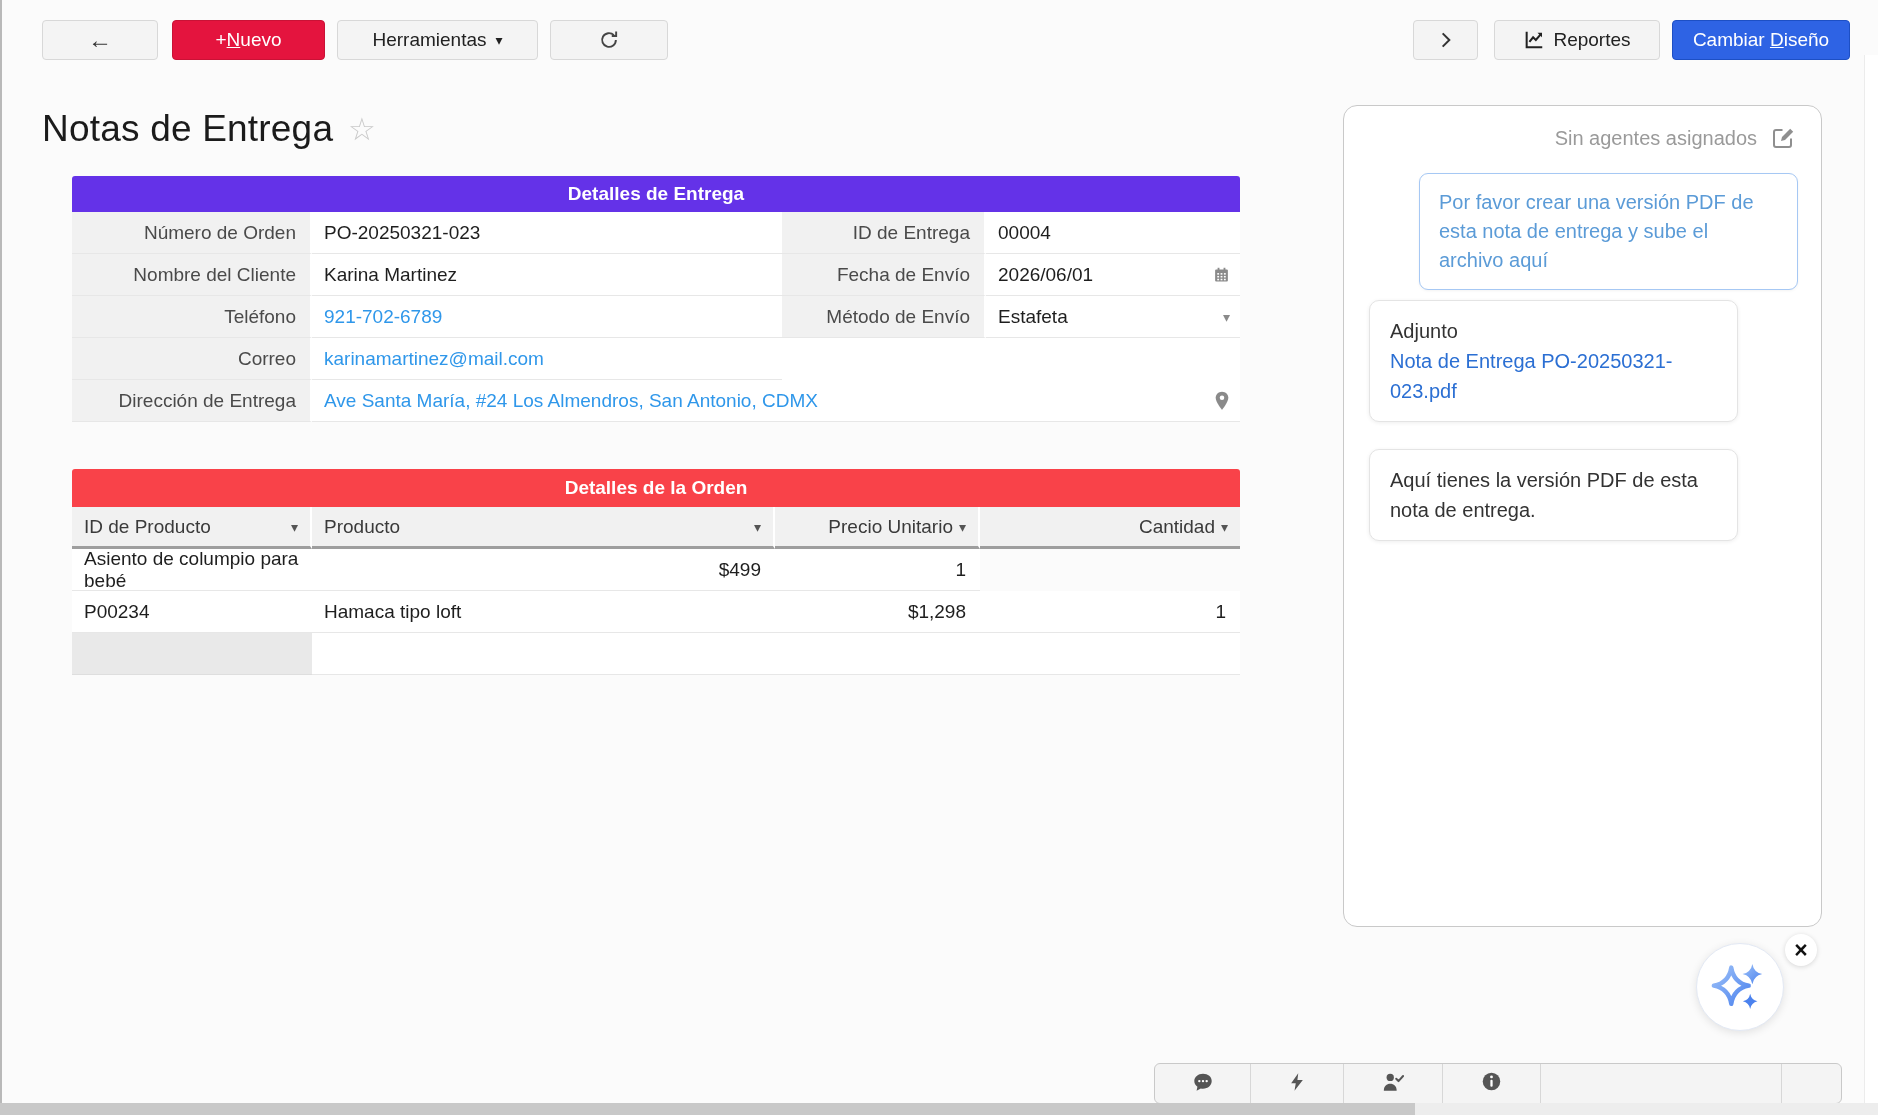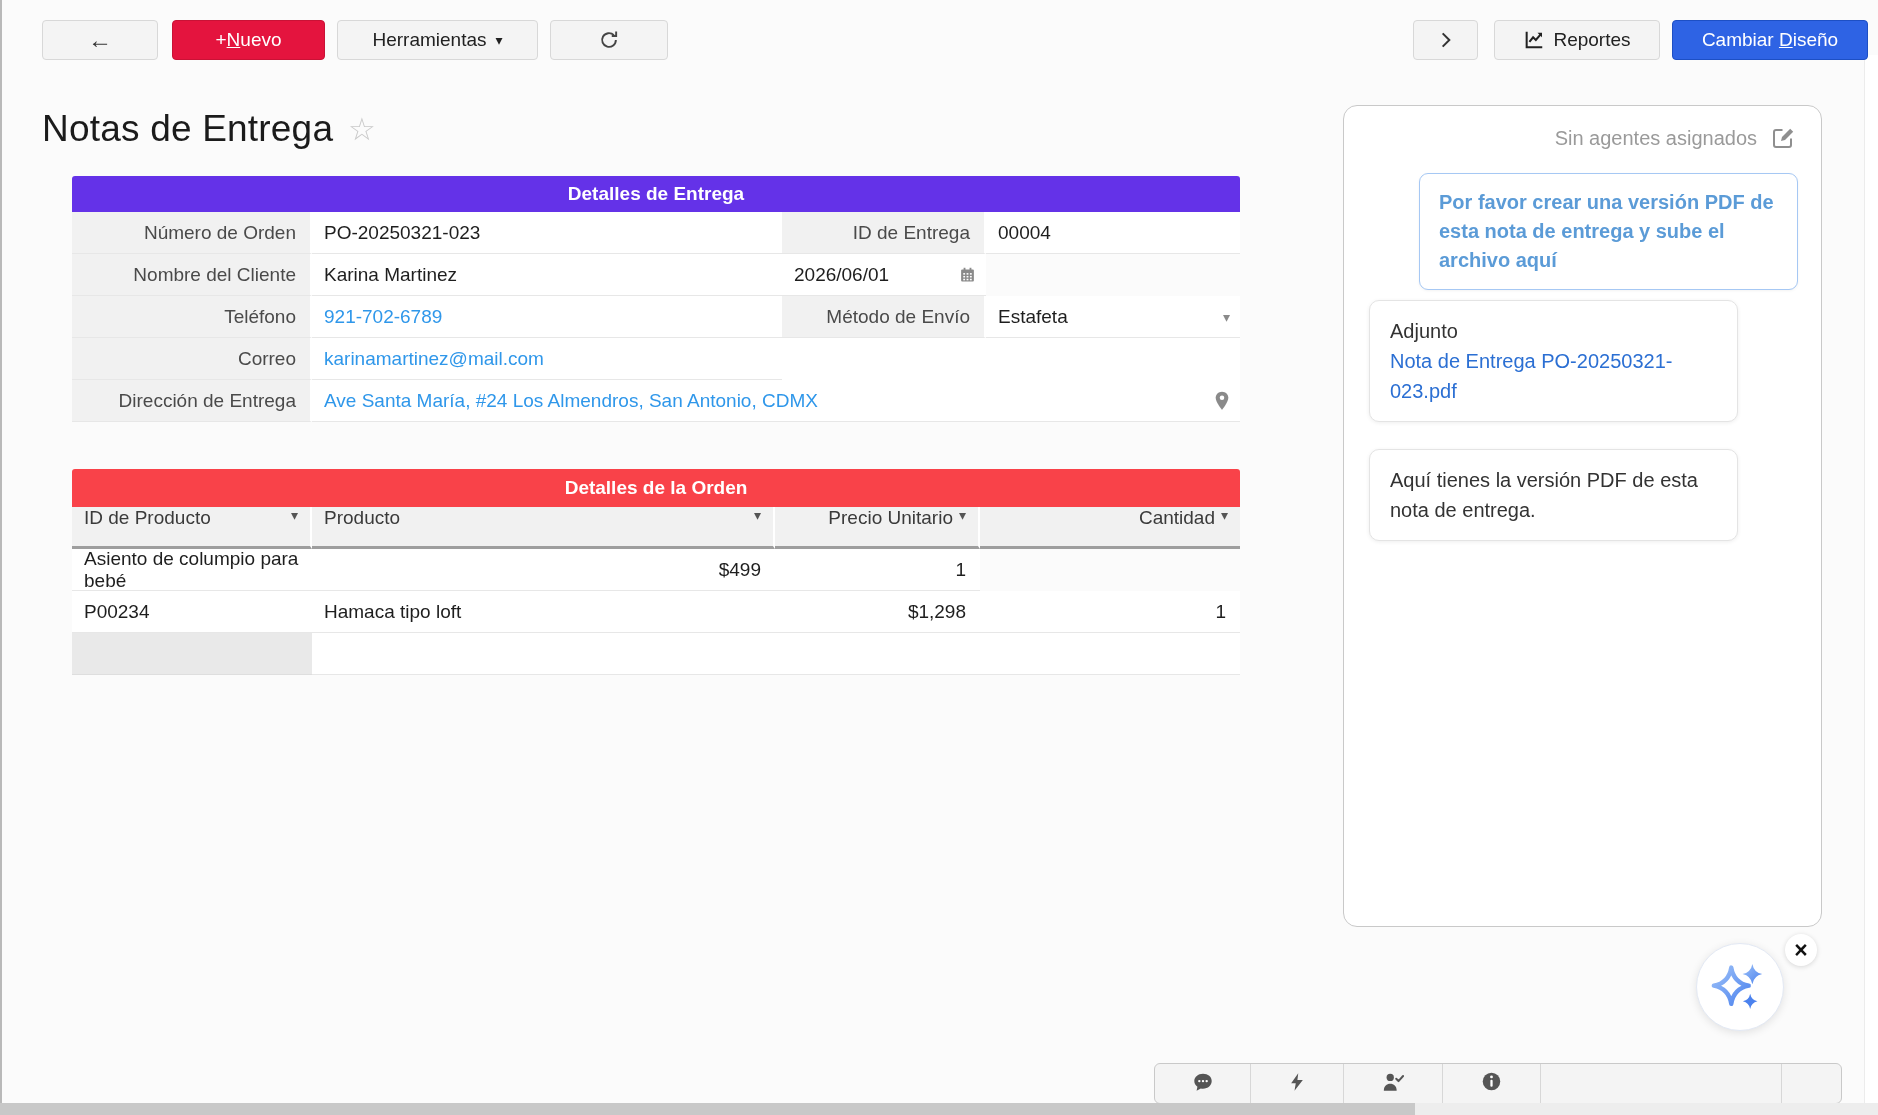--- a/index.html
+++ b/index.html
@@ -16,21 +16,21 @@
          cursor:pointer; }
   .btn svg { display:block; }
   .btn-back { left:42px; width:116px; font-size:24px; color:#333; }
   .btn-nuevo { left:172px; width:153px; background:#e4143e; border-color:#c91236; color:#fff; }
   .btn-nuevo .u { text-decoration:underline; }
   .btn-tools { left:337px; width:201px; }
   .caret { font-size:14px; color:#222; }
   .btn-refresh { left:550px; width:118px; }
   .btn-next { left:1413px; width:65px; }
   .btn-reports { left:1494px; width:166px;gap:8px; }
-  .btn-design { left:1672px; width:196px; background:#2e63e4; border-color:#1d4fc4; color:#fff; }
+  .btn-design { left:1672px; width:178px; background:#2e63e4; border-color:#1d4fc4; color:#fff; }
   .btn-design .u { text-decoration:underline; }
 
   
   .page-title { position:absolute; left:42px; top:108px; font-size:37px; color:#1b1b1b; letter-spacing:.2px; }
   .fav-star { position:absolute; left:348px; top:111px; font-size:31px; color:#c9c9c9; cursor:pointer; }
 
   
   .dtable { position:absolute; left:72px; top:176px; width:1168px; }
   .dhead { height:36px; background:#6432e8; color:#fff; font-weight:bold; font-size:19px;
            display:flex; align-items:center; justify-content:center; border-radius:3px 3px 0 0; }
@@ -42,42 +42,42 @@
   .blank { border-bottom:none; background:#fff; }
   a.lnk { color:#2f97ea; text-decoration:none; cursor:pointer; }
   .val-flex { justify-content:space-between; padding-right:10px; }
   .field-icon { color:#8a8a8a; display:flex; align-items:center; }
 
   
   .otable { position:absolute; left:72px; top:469px; width:1168px; }
   .ohead { height:38px; background:#f94249; color:#fff; font-weight:bold; font-size:19px;
            display:flex; align-items:center; justify-content:center; border-radius:3px 3px 0 0; }
   .ocols, .orow, .oempty { display:grid; grid-template-columns:240px 463px 205px 260px; }
-  .hcell { height:42px; background:#f1f1f1; display:flex; align-items:flex-start; font-size:19px; color:#3a3a3a;
+  .hcell { height:42px; background:#f1f1f1; display:flex; align-items:center; font-size:19px; color:#3a3a3a;
            padding:0 12px; border-bottom:3px solid #9e9e9e; border-right:2px solid #fff; cursor:pointer; }
   .hcell:last-child { border-right:none; }
   .hcell .sp { flex:1; }
   .hcell.right { justify-content:flex-end; }
   .scaret { font-size:14px; color:#555; margin-left:6px; }
   .ocell { height:42px; display:flex; align-items:center; font-size:19px; color:#1e1e1e; background:#fff;
            padding:0 12px; border-bottom:1px solid #e7e7e7; }
   .ocell.num { justify-content:flex-end; padding-right:14px; }
   .oempty .gray { height:42px; background:#e9e9e9; border-bottom:1px solid #dedede; }
   .oempty .rest { height:42px; background:#fff; border-bottom:1px solid #e7e7e7; grid-column:2 / 5; }
 
   
   .panel { position:absolute; left:1343px; top:105px; width:479px; height:822px; background:#fff;
            border:1.5px solid #c9c9c9; border-radius:14px; }
   .agents-row { position:absolute; top:20px; right:26px; display:flex; align-items:center; gap:14px; }
   .agents-row span { font-size:20px; color:#9a9a9a; }
   .edit-btn { cursor:pointer; display:flex; }
 
   .bubble-user { position:absolute; left:75px; top:67px; width:379px; border:1.5px solid #a6c8f4; border-radius:9px;
                  background:#fff; padding:14px 19px; font-size:20px; line-height:29px; color:#5b9bd7;
-                 box-shadow:0 1px 3px rgba(0,0,0,.05);font-weight:bold; }
+                 box-shadow:0 1px 3px rgba(0,0,0,.05); }
   .card { position:absolute; left:25px; width:369px; background:#fff; border:1px solid #e4e4e4; border-radius:10px;
           padding:15px 20px; font-size:20px; line-height:30px; color:#333; box-shadow:0 1px 4px rgba(0,0,0,.07); }
   .card-attach { top:194px; }
   .card-attach a { color:#2b6fd3; text-decoration:none; cursor:pointer; }
   .card-reply { top:343px; }
 
   .msg-input-wrap { position:absolute; left:15px; top:713px; width:432px; height:90px; border:1.5px solid #c9c9c9;
                     border-radius:10px; background:#fff; box-shadow:0 1px 3px rgba(0,0,0,.05); }
   .msg-input { position:absolute; left:0; top:0; width:100%; height:100%; border:none; outline:none; background:transparent;
                padding:0 80px 0 28px; font-size:20px; color:#333; font-family:"Liberation Sans", sans-serif; }
@@ -172,20 +172,21 @@
     <div class="drow">
       <div class="cell lbl">Número de Orden</div>
       <div class="cell val">PO-20250321-023</div>
       <div class="cell lbl">ID de Entrega</div>
       <div class="cell val">00004</div>
     </div>
 
     <div class="drow">
       <div class="cell lbl">Nombre del Cliente</div>
       <div class="cell val">Karina Martinez</div>
+      <div class="cell lbl">Fecha de Envío</div>
       <div class="cell val val-flex">
         <span>2026/06/01</span>
         <span class="field-icon">
           <svg width="17" height="17" viewBox="0 0 24 24">
               <rect x="3" y="5" width="18" height="17" rx="1.5" fill="#8a8a8a"></rect>
               <rect x="6.5" y="2.5" width="2.6" height="4" fill="#8a8a8a"></rect>
               <rect x="14.9" y="2.5" width="2.6" height="4" fill="#8a8a8a"></rect>
               <g fill="#fff">
                 <rect x="6" y="10" width="2.6" height="2.2"></rect>
                 <rect x="10.7" y="10" width="2.6" height="2.2"></rect>

